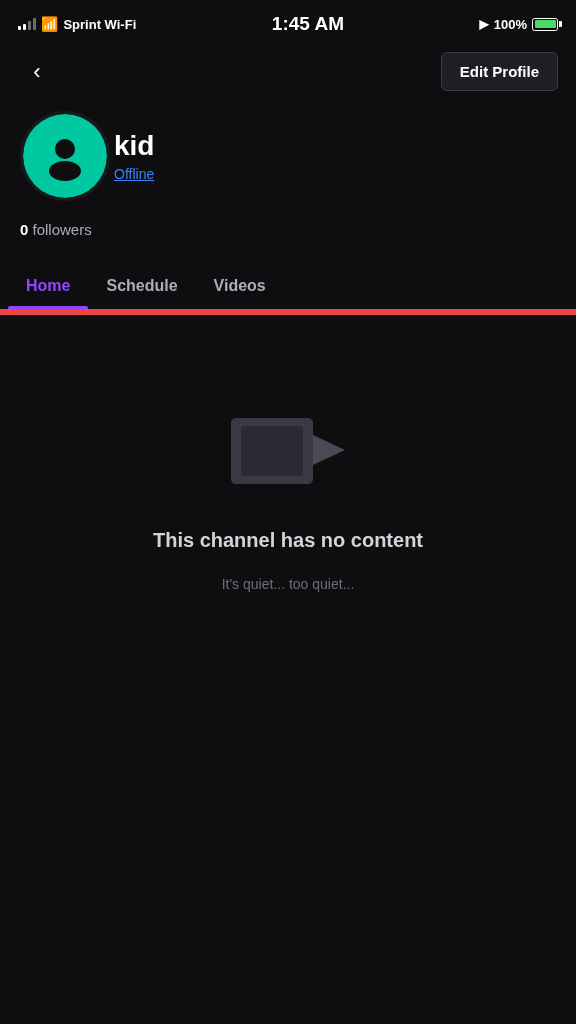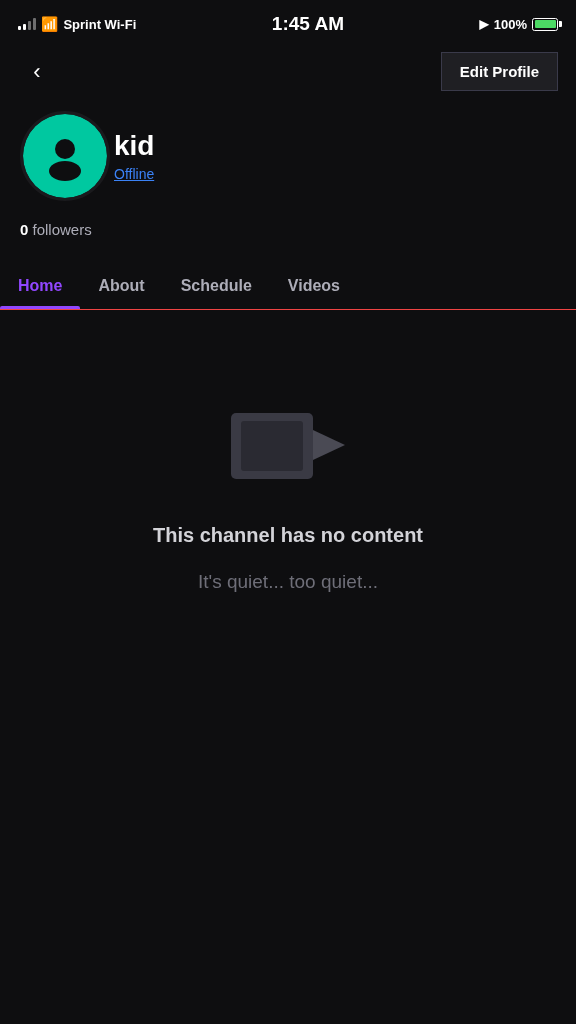--- a/index.html
+++ b/index.html
@@ -111,21 +111,21 @@
       cursor: pointer;
     }
     .back-chevron {
       font-size: 22px;
       color: #fff;
       font-weight: 300;
     }
     .edit-profile-btn {
       background: #1f1f23;
       border: 1px solid #3a3a4a;
-      border-radius: 0;
+      border-radius: 6px;
       color: #ffffff;
       font-size: 15px;
       font-weight: 600;
       padding: 10px 18px;
       cursor: pointer;
     }
 
     
     .profile-section {
       padding: 10px 20px 0 20px;
@@ -189,23 +189,23 @@
       color: #adadb8;
     }
     .followers-count {
       font-weight: 700;
       color: #ffffff;
     }
 
     
     .tabs-container {
       display: flex;
-      border-bottom: 1px solid #ef4444;
+      border-bottom: 6px solid #ef4444;
       margin-bottom: 0;
-      padding: 0 0;
+      padding: 0 8px;
       overflow-x: auto;
       scrollbar-width: none;
     }
     .tabs-container::-webkit-scrollbar { display: none; }
 
     .tab-item {
       padding: 14px 18px;
       font-size: 16px;
       font-weight: 600;
       color: #adadb8;
@@ -247,21 +247,21 @@
       justify-content: center;
     }
 
     .no-content-title {
       font-size: 20px;
       font-weight: 700;
       color: #d3d3d8;
       text-align: center;
     }
     .no-content-subtitle {
-      font-size: 19px;
+      font-size: 14px;
       color: #6e6e78;
       text-align: center;
     }
   </style>
 </head>
 <body>
 
 <div class="status-bar">
   <div class="status-left">
     <div class="signal-bars">
@@ -311,21 +311,20 @@
   <div class="followers-row">
     <span class="followers-text">
       <span class="followers-count">0</span>
       <span>followers</span>
     </span>
   </div>
 </div>
 
 <div class="tabs-container">
   <div class="tab-item active">Home</div>
-  <div class="tab-item">About</div>
   <div class="tab-item">Schedule</div>
   <div class="tab-item">Videos</div>
 </div>
 
 <div class="content-area">
   <div class="video-icon-wrapper">
     <svg width="130" height="100" viewBox="0 0 130 100">
 
       <rect x="8" y="18" width="82" height="66" rx="5" ry="5" fill="#3a3a44"></rect>
 

